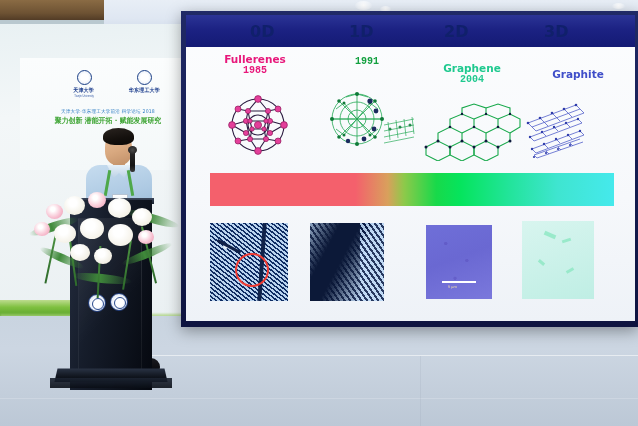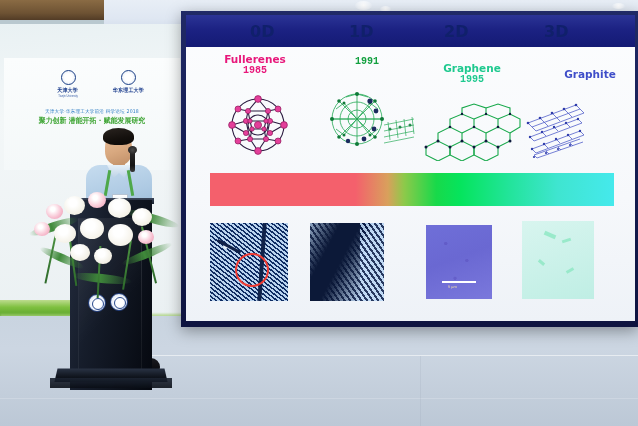--- a/index.html
+++ b/index.html
@@ -17,21 +17,21 @@
 
   
   .wall{position:absolute;left:0;top:24px;width:638px;height:330px;
     background:linear-gradient(180deg,#e5edf4 0%,#eef3f8 40%,#e9eef4 100%);}
   .wall-left{position:absolute;left:0;top:24px;width:186px;height:300px;
     background:linear-gradient(175deg,#e9f1f3 0%,#f3f7f8 30%,#eaf0f2 100%);}
   .wall-edge{position:absolute;left:184px;top:24px;width:5px;height:300px;
     background:linear-gradient(90deg,#c2ccd6,#dde5ec);}
 
   
-  .banner{position:absolute;left:4px;top:58px;width:176px;height:112px;
+  .banner{position:absolute;left:20px;top:58px;width:176px;height:112px;
     background:linear-gradient(180deg,#fbfdfd 0%,#f4f8f9 100%);}
   .banner-logos{position:absolute;left:34px;top:12px;width:120px;height:34px;display:flex;
     justify-content:space-around;align-items:center;}
   .logo{width:30px;height:34px;display:flex;flex-direction:column;align-items:center;}
   .logo-seal{width:13px;height:13px;border-radius:50%;border:1.4px solid #1b3f86;
     background:radial-gradient(circle,#ffffff 40%,#dbe5f4 100%);}
   .logo-cn{font-size:5.5px;color:#17398a;font-weight:bold;letter-spacing:.3px;margin-top:2px;
     font-family:"DejaVu Sans",sans-serif;white-space:nowrap;transform:scaleX(.9);}
   .logo-en{font-size:2.6px;color:#3a5fa8;margin-top:.5px;white-space:nowrap;}
   .banner-line1{position:absolute;left:8px;top:50px;width:160px;text-align:center;
@@ -235,23 +235,23 @@
       <div class="cols">
         <div class="col-head" style="left:16px;top:2px;width:106px;color:#e8187b;">
           <span class="col-name">Fullerenes</span>
           <span class="col-year">1985</span>
         </div>
         <div class="col-head" style="left:120px;top:5px;width:122px;color:#13a03f;">
           <span class="col-year">1991</span>
         </div>
         <div class="col-head" style="left:238px;top:11px;width:96px;color:#1fc98f;">
           <span class="col-name">Graphene</span>
-          <span class="col-year">1995</span>
-        </div>
-        <div class="col-head" style="left:356px;top:17px;width:96px;color:#3f4ec9;">
+          <span class="col-year">2004</span>
+        </div>
+        <div class="col-head" style="left:344px;top:17px;width:96px;color:#3f4ec9;">
           <span class="col-name">Graphite</span>
         </div>
       </div>
 
       <div class="structs">
 
         <div class="struct" style="left:38px;top:4px;width:68px;height:68px;">
           <svg width="68" height="68" viewBox="0 0 68 68">
             <g stroke="#2a1a3f" stroke-width="1.1" fill="none">
               <circle cx="34" cy="34" r="26"></circle>

